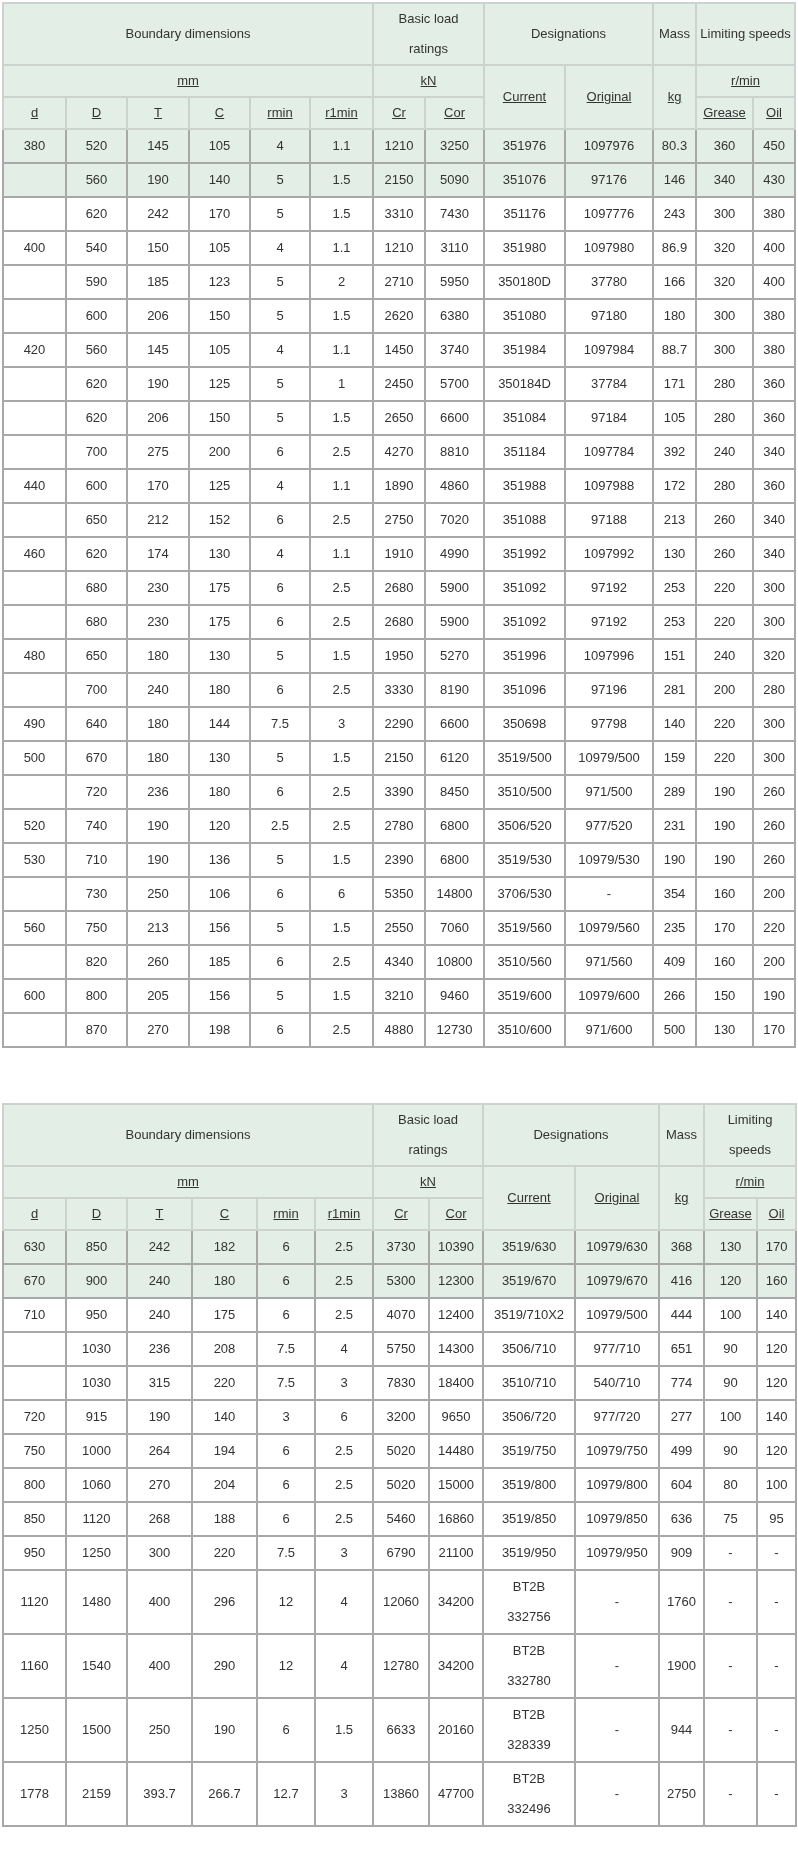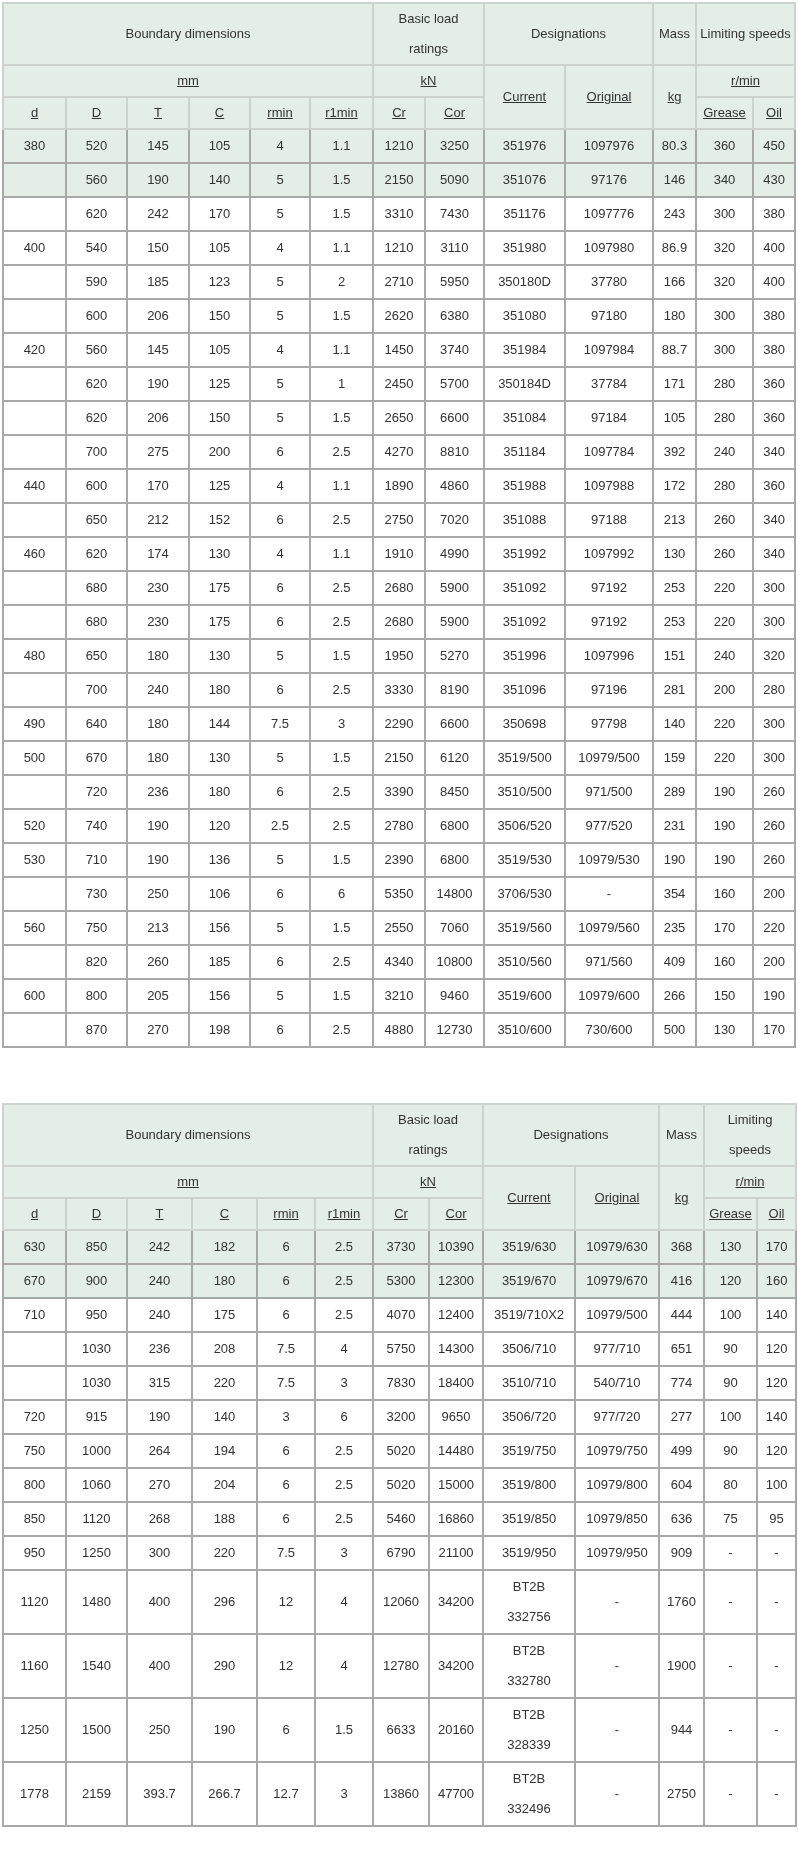--- a/index.html
+++ b/index.html
@@ -459,21 +459,21 @@
       <tr class="row">
         <td></td>
         <td>870</td>
         <td>270</td>
         <td>198</td>
         <td>6</td>
         <td>2.5</td>
         <td>4880</td>
         <td>12730</td>
         <td>3510/600</td>
-        <td>730/600</td>
+        <td>971/600</td>
         <td>500</td>
         <td>130</td>
         <td>170</td>
       </tr>
     </tbody>
 </table>
 
 <table class="spec" id="t2">
   <colgroup>
     <col style="width:63px">

